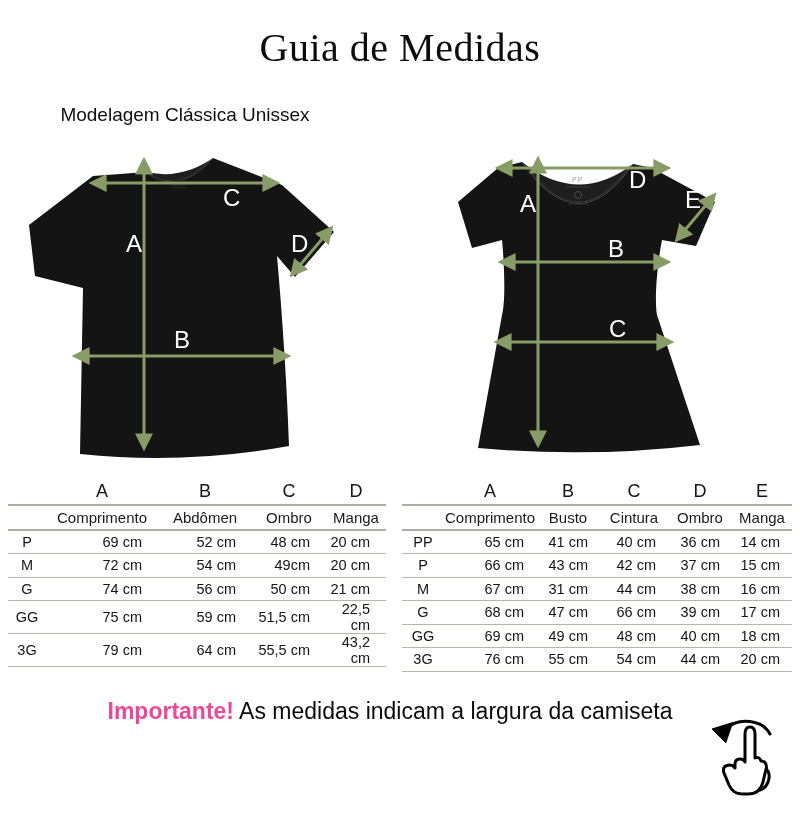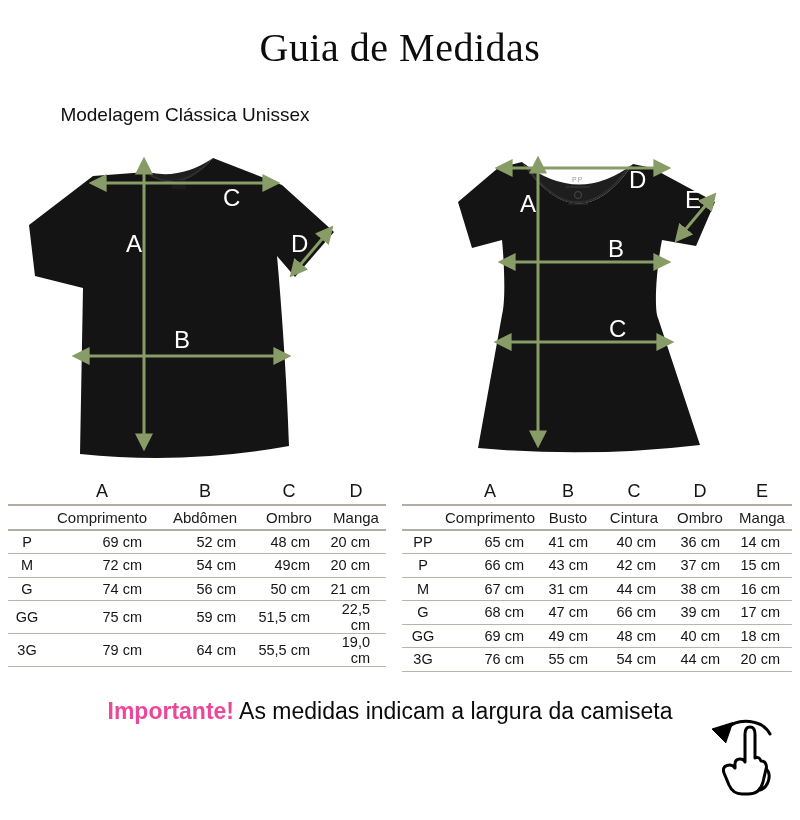--- a/index.html
+++ b/index.html
@@ -204,21 +204,21 @@
         <td class="val-cell">75 cm</td>
         <td class="val-cell">59 cm</td>
         <td class="val-cell">51,5 cm</td>
         <td class="val-cell">22,5 cm</td>
       </tr>
       <tr>
         <td class="size-cell">3G</td>
         <td class="val-cell">79 cm</td>
         <td class="val-cell">64 cm</td>
         <td class="val-cell">55,5 cm</td>
-        <td class="val-cell">19,0 cm</td>
+        <td class="val-cell">43,2 cm</td>
       </tr>
     </tbody>
   </table>
 
   <table class="size-table right">
     <colgroup>
         <col style="width:42px">
         <col style="width:92px">
         <col style="width:64px">
         <col style="width:68px">

